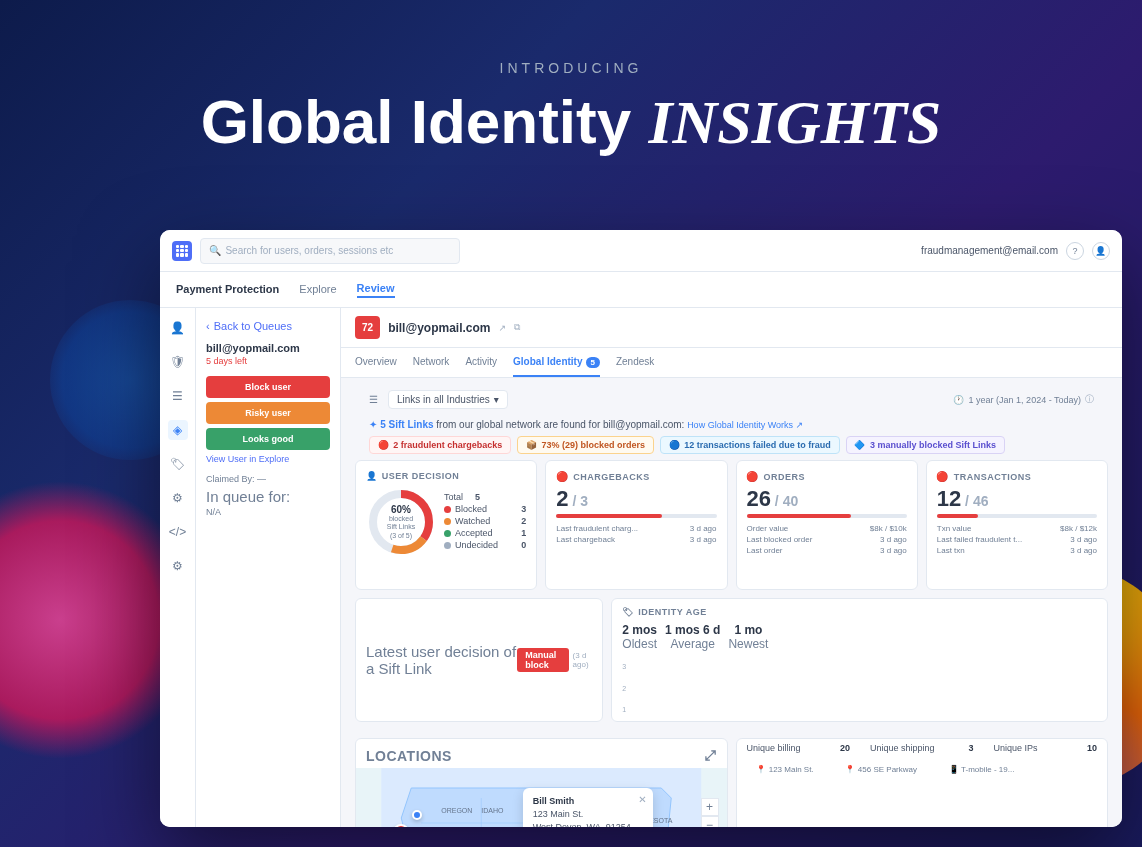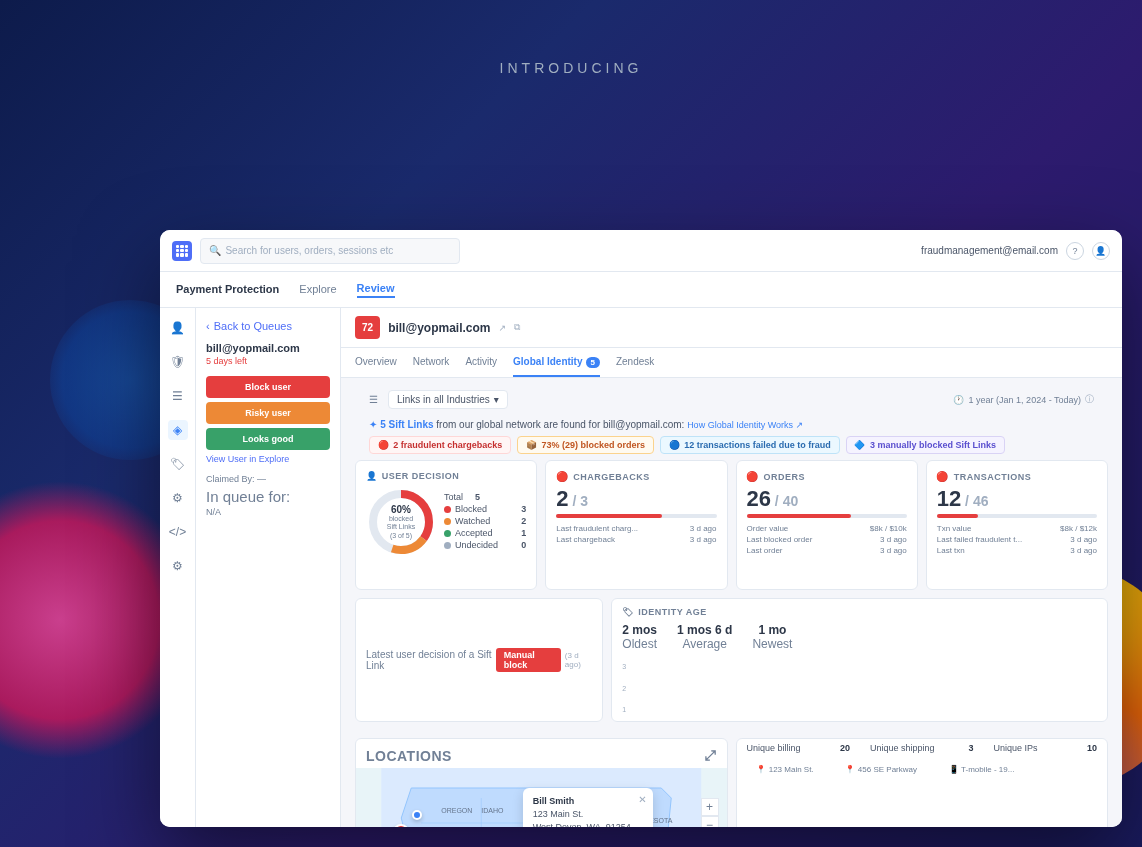--- a/index.html
+++ b/index.html
@@ -575,21 +575,21 @@
       background: white;
       border-radius: 6px;
       border: 1px solid #e2e8f0;
       padding: 8px 10px;
       margin-bottom: 8px;
       display: flex;
       align-items: center;
       justify-content: space-between;
     }
     .latest-label {
-      font-size: 10px;
+      font-size: 15px;
       color: #718096;
     }
     .manual-block-badge {
       background: #e53e3e;
       color: white;
       font-size: 9px;
       font-weight: 600;
       padding: 2px 8px;
       border-radius: 3px;
     }
@@ -601,21 +601,21 @@
     
     .identity-card {
       background: white;
       border-radius: 6px;
       border: 1px solid #e2e8f0;
       padding: 8px 10px;
       margin-bottom: 8px;
     }
     .identity-ages-row {
       display: flex;
-      gap: 20px;
+      gap: 8px;
       margin-bottom: 8px;
     }
     .age-item {
       text-align: center;
     }
     .age-value {
       font-size: 12px;
       font-weight: 700;
       color: #2d3748;
     }
@@ -781,20 +781,24 @@
 <body>
 
 <div class="bg-gradient"></div>
 <div class="circle-left"></div>
 <div class="circle-right-top"></div>
 <div class="circle-right-bottom"></div>
 <div class="circle-blue-left"></div>
 
 <div class="header-area">
   <div class="introducing-text">INTRODUCING</div>
+  <div class="headline">
+    <span>Global Identity</span>
+    <span class="headline-insights">INSIGHTS</span>
+  </div>
 </div>
 
 <div class="app-window">
 
   <div class="top-nav">
     <div class="nav-logo">
       <div class="nav-logo-inner">
         <div class="nav-logo-dot"></div>
         <div class="nav-logo-dot"></div>
         <div class="nav-logo-dot"></div>

